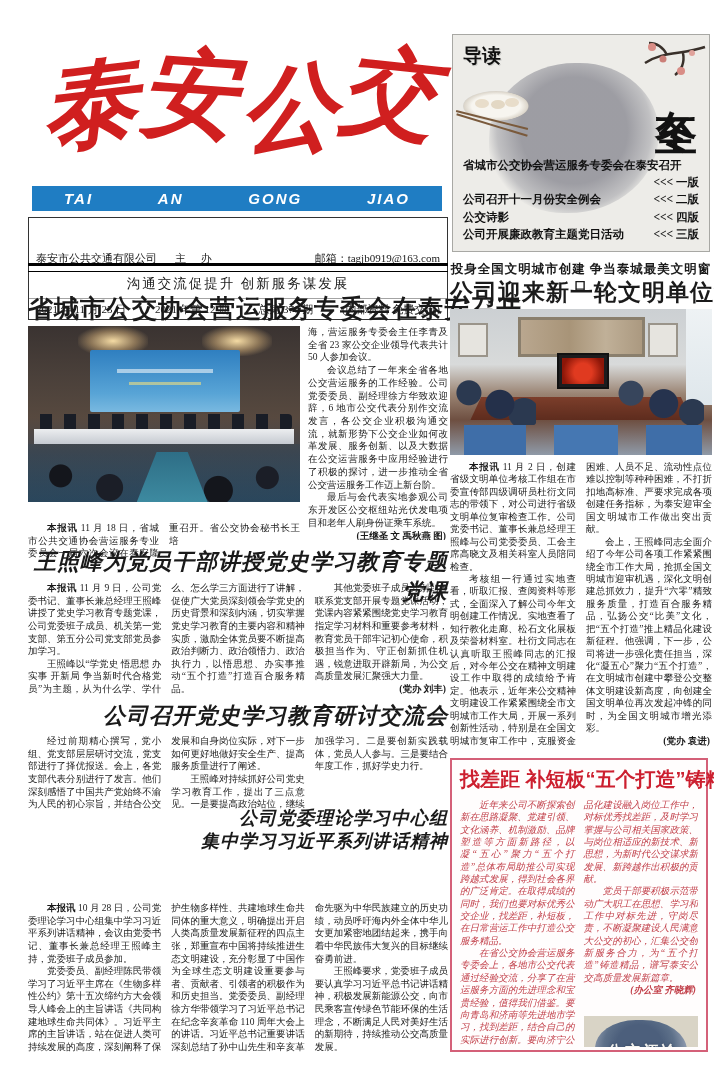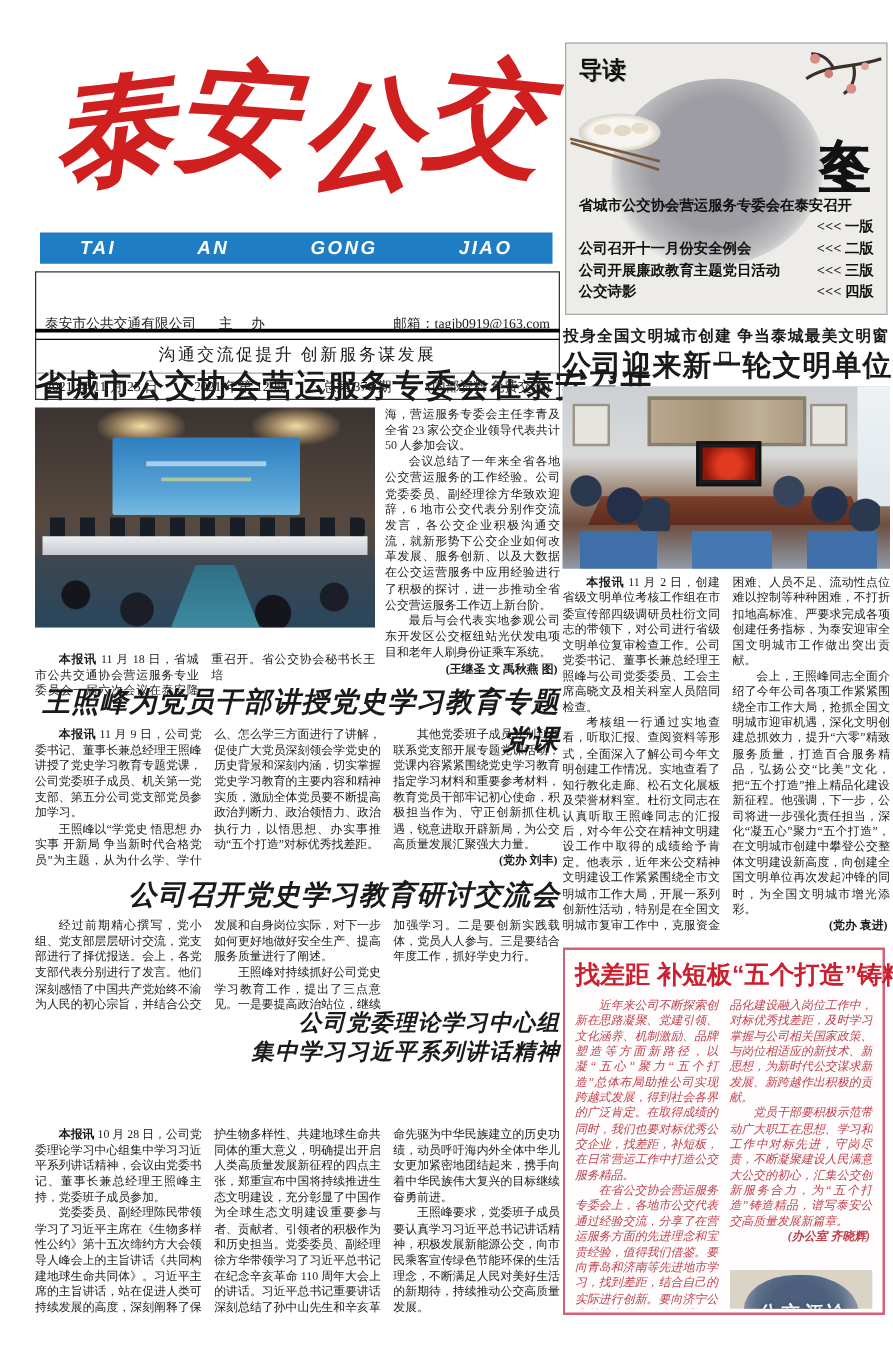--- a/index.html
+++ b/index.html
@@ -202,21 +202,21 @@
             <p>最后与会代表实地参观公司东开发区公交枢纽站光伏发电项目和老年人刷身份证乘车系统。</p>
           </div>
         <div class="sign">(王继圣 文  禹秋燕 图)</div>
       </div>
     </div>
 
     <div class="hl-sans headline2">王照峰为党员干部讲授党史学习教育专题党课</div>
     <div class="cols3 a2-body">
       <div>
           <p><b>本报讯</b> 11 月 9 日，公司党委书记、董事长兼总经理王照峰讲授了党史学习教育专题党课，公司党委班子成员、机关第一党支部、第五分公司党支部党员参加学习。</p>
-          <p>王照峰以“学党史 悟思想 办实事 开新局 争当新时代合格党员”为主题，从为什么学、学什么、怎么学三方面进行了讲解，促使广大党员深刻领会学党史的历史背景和深刻内涵，切实掌握党史学习教育的主要内容和精神实质，激励全体党员要不断提高政治判断力、政治领悟力、政治执行力，以悟思想、办实事推动“五个打造”对标优秀找差距。</p>
+          <p>王照峰以“学党史 悟思想 办实事 开新局 争当新时代合格党员”为主题，从为什么学、学什么、怎么学三方面进行了讲解，促使广大党员深刻领会学党史的历史背景和深刻内涵，切实掌握党史学习教育的主要内容和精神实质，激励全体党员要不断提高政治判断力、政治领悟力、政治执行力，以悟思想、办实事推动“五个打造”打造百合服务精品。</p>
           <p>其他党委班子成员分别到各联系党支部开展专题党课活动，党课内容紧紧围绕党史学习教育指定学习材料和重要参考材料，教育党员干部牢记初心使命，积极担当作为、守正创新抓住机遇，锐意进取开辟新局，为公交高质量发展汇聚强大力量。</p>
         </div>
       <div class="sign">(党办  刘丰)</div>
     </div>
 
     <div class="hl-sans headline3">公司召开党史学习教育研讨交流会</div>
     <div class="cols3 a3-body">
       <div>
           <p>经过前期精心撰写，党小组、党支部层层研讨交流，党支部进行了择优报送。会上，各党支部代表分别进行了发言。他们深刻感悟了中国共产党始终不渝为人民的初心宗旨，并结合公交发展和自身岗位实际，对下一步如何更好地做好安全生产、提高服务质量进行了阐述。</p>
           <p>王照峰对持续抓好公司党史学习教育工作，提出了三点意见。一是要提高政治站位，继续加强学习。二是要创新实践载体，党员人人参与。三是要结合年度工作，抓好学史力行。</p>
@@ -257,26 +257,26 @@
       <div class="g-list">
         <div class="g-item">
           <span class="g-text">省城市公交协会营运服务专委会在泰安召开</span>
           <span class="g-page">&lt;&lt;&lt; 一版</span>
         </div>
         <div class="g-item">
           <span class="g-text">公司召开十一月份安全例会</span>
           <span class="g-page">&lt;&lt;&lt; 二版</span>
         </div>
         <div class="g-item">
+          <span class="g-text">公交诗影</span>
+          <span class="g-page">&lt;&lt;&lt; 四版</span>
+        </div>
+        <div class="g-item">
           <span class="g-text">公司开展廉政教育主题党日活动</span>
           <span class="g-page">&lt;&lt;&lt; 三版</span>
-        </div>
-        <div class="g-item">
-          <span class="g-text">公交诗影</span>
-          <span class="g-page">&lt;&lt;&lt; 四版</span>
         </div>
       </div>
     </div>
 
     <div class="kicker2">投身全国文明城市创建  争当泰城最美文明窗口</div>
     <div class="headline-r">公司迎来新一轮文明单位复审</div>
 
     <div class="photo2">
       <div class="p2-painting"></div>
       <div class="p2-frame" style="left:8px;"></div>

